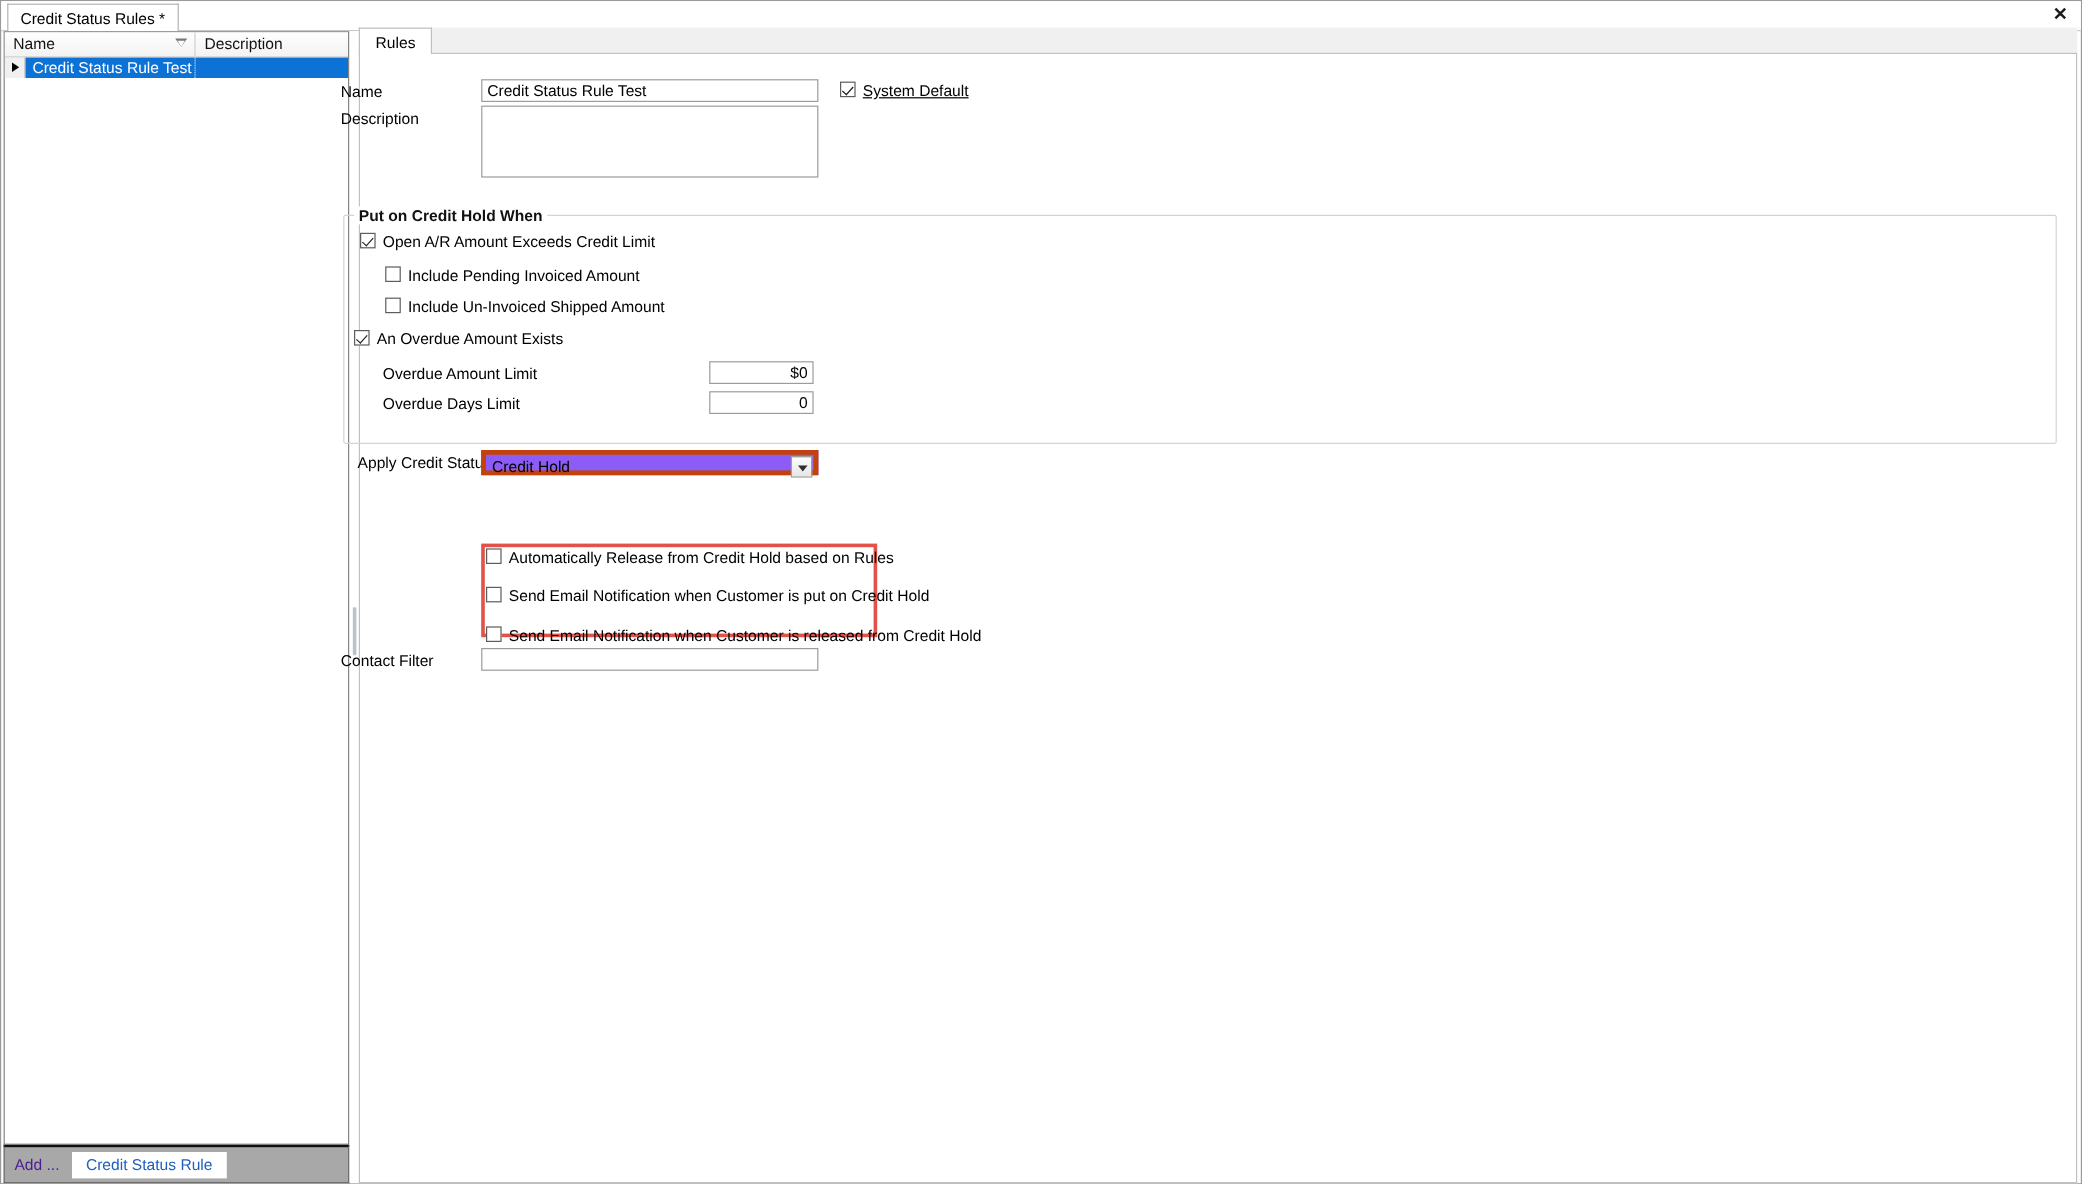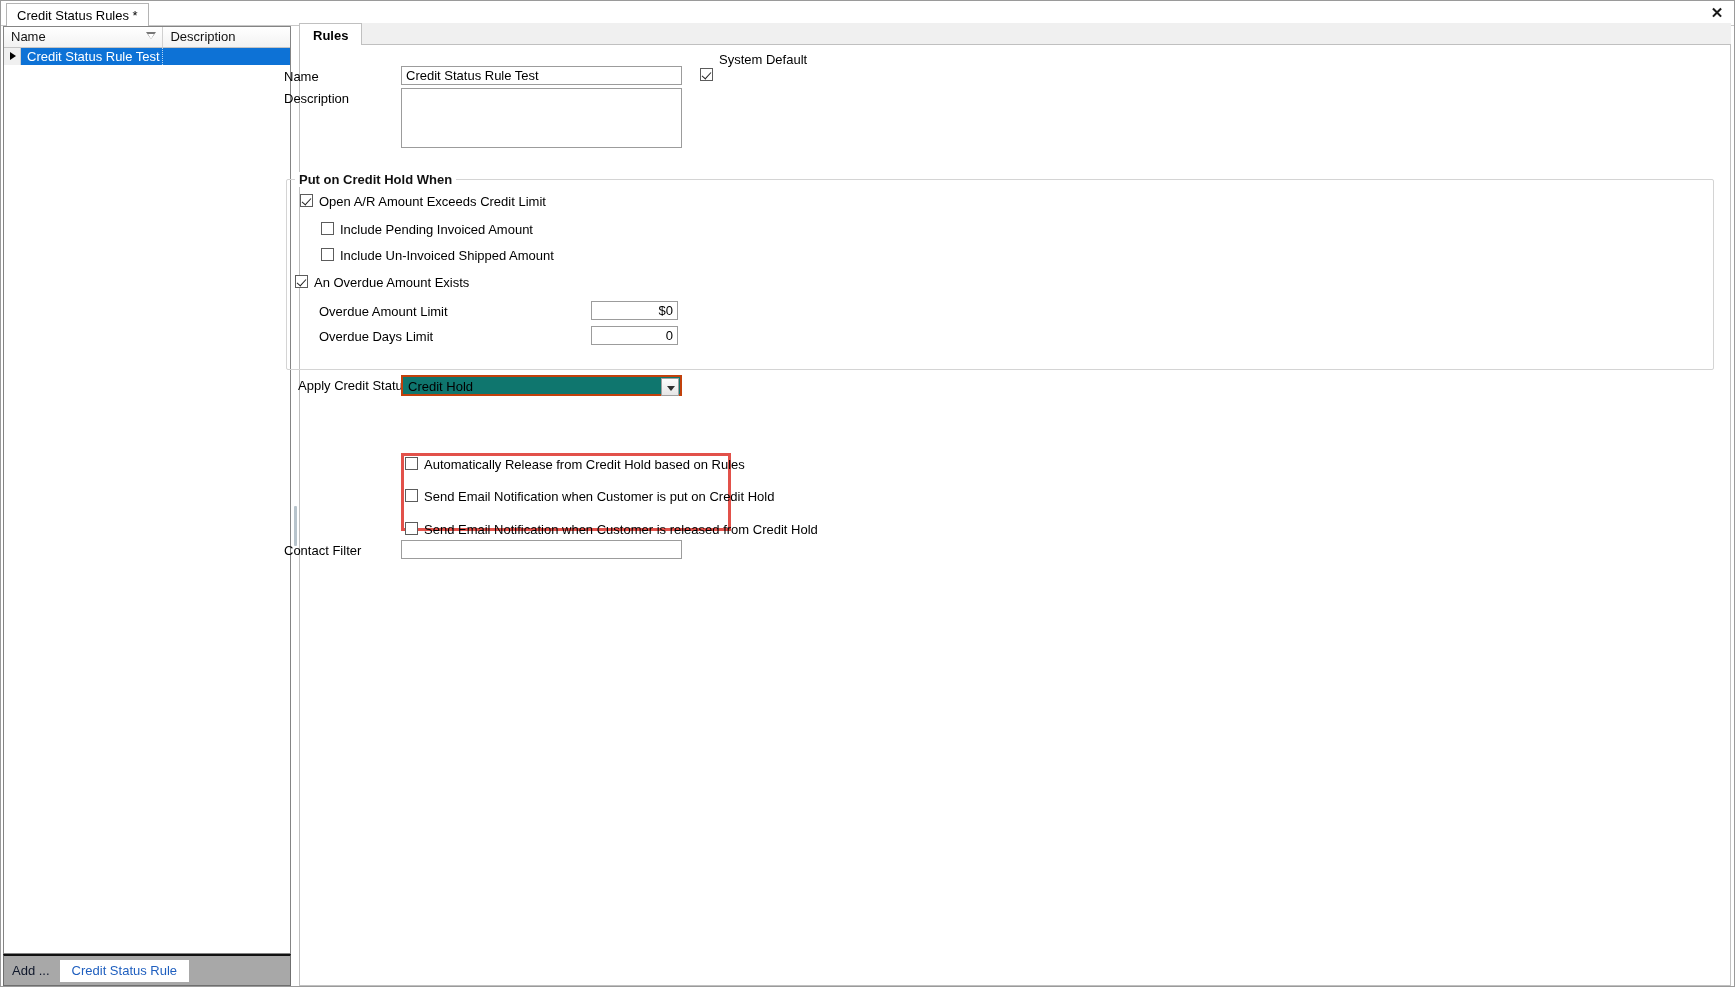--- a/index.html
+++ b/index.html
@@ -157,21 +157,21 @@
     width: 288px; height: 32px;
     background: #a8a8a8;
     border: 1px solid #6f6f6f;
     border-top: 2px solid #111;
     display: flex;
     align-items: center;
   }
   .add-link {
     margin-left: 8px;
     font-size: 13px;
-    color: #0f172a;
+    color: #4c1d95;
     cursor: pointer;
     white-space: nowrap;
   }
   .add-button {
     margin-left: 10px;
     height: 22px;
     padding: 0 12px;
     line-height: 22px;
     background: #ffffff;
     color: #1f5fbf;
@@ -214,21 +214,20 @@
     left: 0; top: 0;
     height: 23px;
     padding: 3px 13px 0 13px;
     background: #ffffff;
     border: 1px solid #c0c0c0;
     border-bottom: 1px solid #ffffff;
     font-size: 13px;
     line-height: 17px;
     cursor: pointer;
     white-space: nowrap;
-    font-weight: bold;
   }
   .pane-body {
     position: absolute;
     left: 0; top: 22px;
     width: 1432px; height: 941px;
     background: #ffffff;
     border: 1px solid #c0c0c0;
     border-top: none;
   }
 
@@ -304,22 +303,22 @@
     background: #ffffff;
     font-size: 13px;
     font-weight: bold;
     color: #111;
     white-space: nowrap;
   }
 
   
   .combo {
     position: absolute;
-    background: #0f766e;
-    border: 2px solid #c2410c;
+    background: #8b5cf6;
+    border: 4px solid #c2410c;
     cursor: pointer;
   }
   .combo .val {
     position: absolute;
     left: 5px; top: 2px;
     font-size: 13px;
     color: #000;
     white-space: nowrap;
   }
   .combo .arrowbox {
@@ -401,21 +400,21 @@
 
         <div class="lbl" style="left:-16px;top:24px;">Name</div>
 
         <input class="txt" style="left: 101px; top: 21px; width: 281px; height: 19px;" value="Credit Status Rule Test">
 
         <div class="lbl" style="left:-16px; top:46px;">Description</div>
 
         <textarea class="area" style="left: 101px; top: 43px; width: 281px; height: 60px;"></textarea>
 
         <div class="cb checked" style="left:400px; top:23px;"></div>
-        <div class="cb-label" style="left:419px; top:7px;">System Default</div>
+        <div class="cb-label" style="left:419px; top:23px;text-decoration:underline;">System Default</div>
 
         <div class="groupbox" style="left:-14px; top:134px; width:1428px; height:191px;">
           <div class="groupbox-title">Put on Credit Hold When</div>
         </div>
 
         <div class="cb checked" style="left:0px; top:149px;"></div>
         <div class="cb-label" style="left:19px; top:149px;">Open A/R Amount Exceeds Credit Limit</div>
 
         <div class="cb" style="left:21px; top:177px;"></div>
         <div class="cb-label" style="left:40px; top:177px;">Include Pending Invoiced Amount</div>

